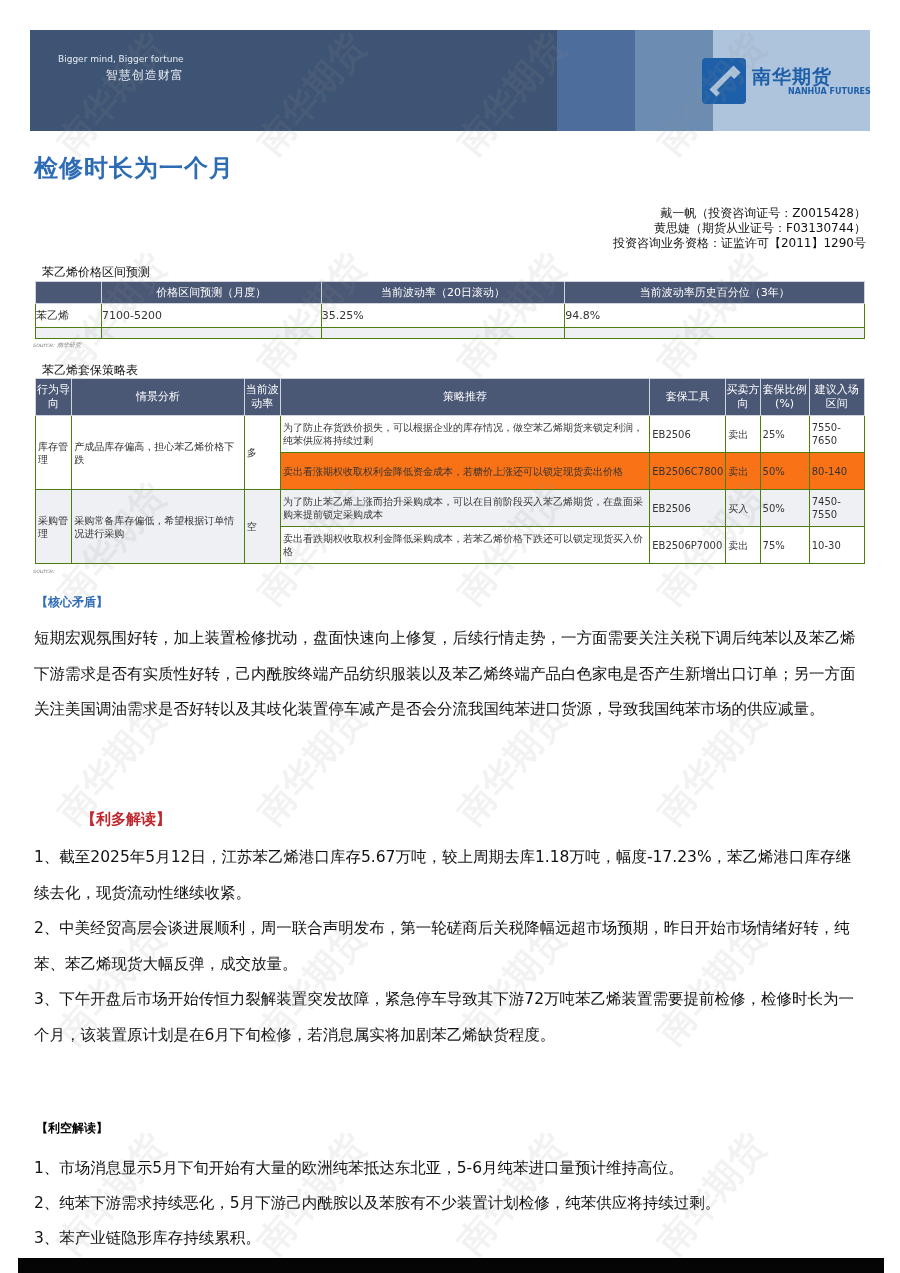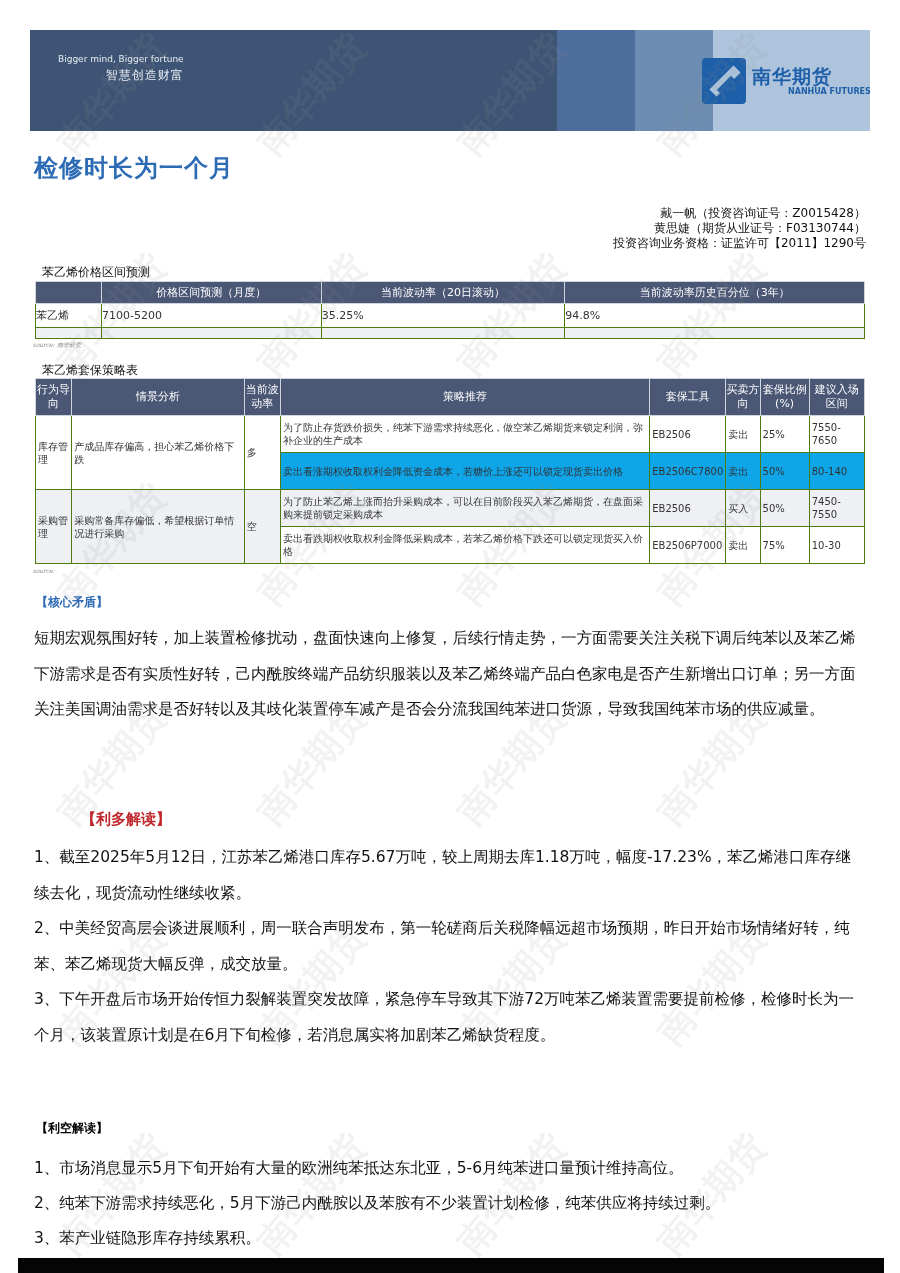--- a/index.html
+++ b/index.html
@@ -34,21 +34,21 @@
   td { border: 1px solid #4d7c0f; text-align: left; color: #333; line-height: 13px; }
 
   .t1 { left: 35px; top: 281px; width: 830px; }
   .t1 th { height: 22px; }
   .t1 td { height: 24px; }
   .t1 tr.blank td { height: 11px; background: #eef0f4; }
 
   .t2 { left: 35px; top: 378px; width: 830px; font-size: 10px; border-radius: 8px; }
   .t2 th { height: 37px; font-size: 11px; }
   .t2 td { height: 37px; padding: 0 2px; }
-  .t2 tr.r2 td, .t2 tr.r4 td.alt { background: #0ea5e9; }
+  .t2 tr.r2 td, .t2 tr.r4 td.alt { background: #f97316; }
   .t2 .grp2 td { background: #eef0f4; }
 
   .h-blue { position: absolute; left: 36px; font-size: 12px; font-weight: bold; color: #2d6bb5; }
   .h-red { position: absolute; left: 36px; font-size: 15px; font-weight: bold; color: #c0282e; }
   .h-green { position: absolute; left: 36px; font-size: 12px; font-weight: bold; color: #000000; }
 
   .para { position: absolute; left: 34px; width: 830px; font-size: 15.5px; line-height: 35.5px; color: #111; }
 
   .footer-bar { position: absolute; left: 18px; top: 1258px; width: 866px; height: 15px; background: #050505; }
 
@@ -134,21 +134,21 @@
     <th>策略推荐</th>
     <th>套保工具</th>
     <th>买卖方向</th>
     <th>套保比例(%)</th>
     <th>建议入场区间</th>
   </tr>
   <tr>
     <td rowspan="2">库存管理</td>
     <td rowspan="2">产成品库存偏高，担心苯乙烯价格下跌</td>
     <td rowspan="2">多</td>
-    <td>为了防止存货跌价损失，纯苯下游需求持续恶化，做空苯乙烯期货来锁定利润，弥补企业的生产成本</td>
+    <td>为了防止存货跌价损失，可以根据企业的库存情况，做空苯乙烯期货来锁定利润，纯苯供应将持续过剩</td>
     <td>EB2506</td>
     <td>卖出</td>
     <td>25%</td>
     <td>7550-7650</td>
   </tr>
   <tr class="r2">
     <td>卖出看涨期权收取权利金降低资金成本，若糖价上涨还可以锁定现货卖出价格</td>
     <td>EB2506C7800</td>
     <td>卖出</td>
     <td>50%</td>

